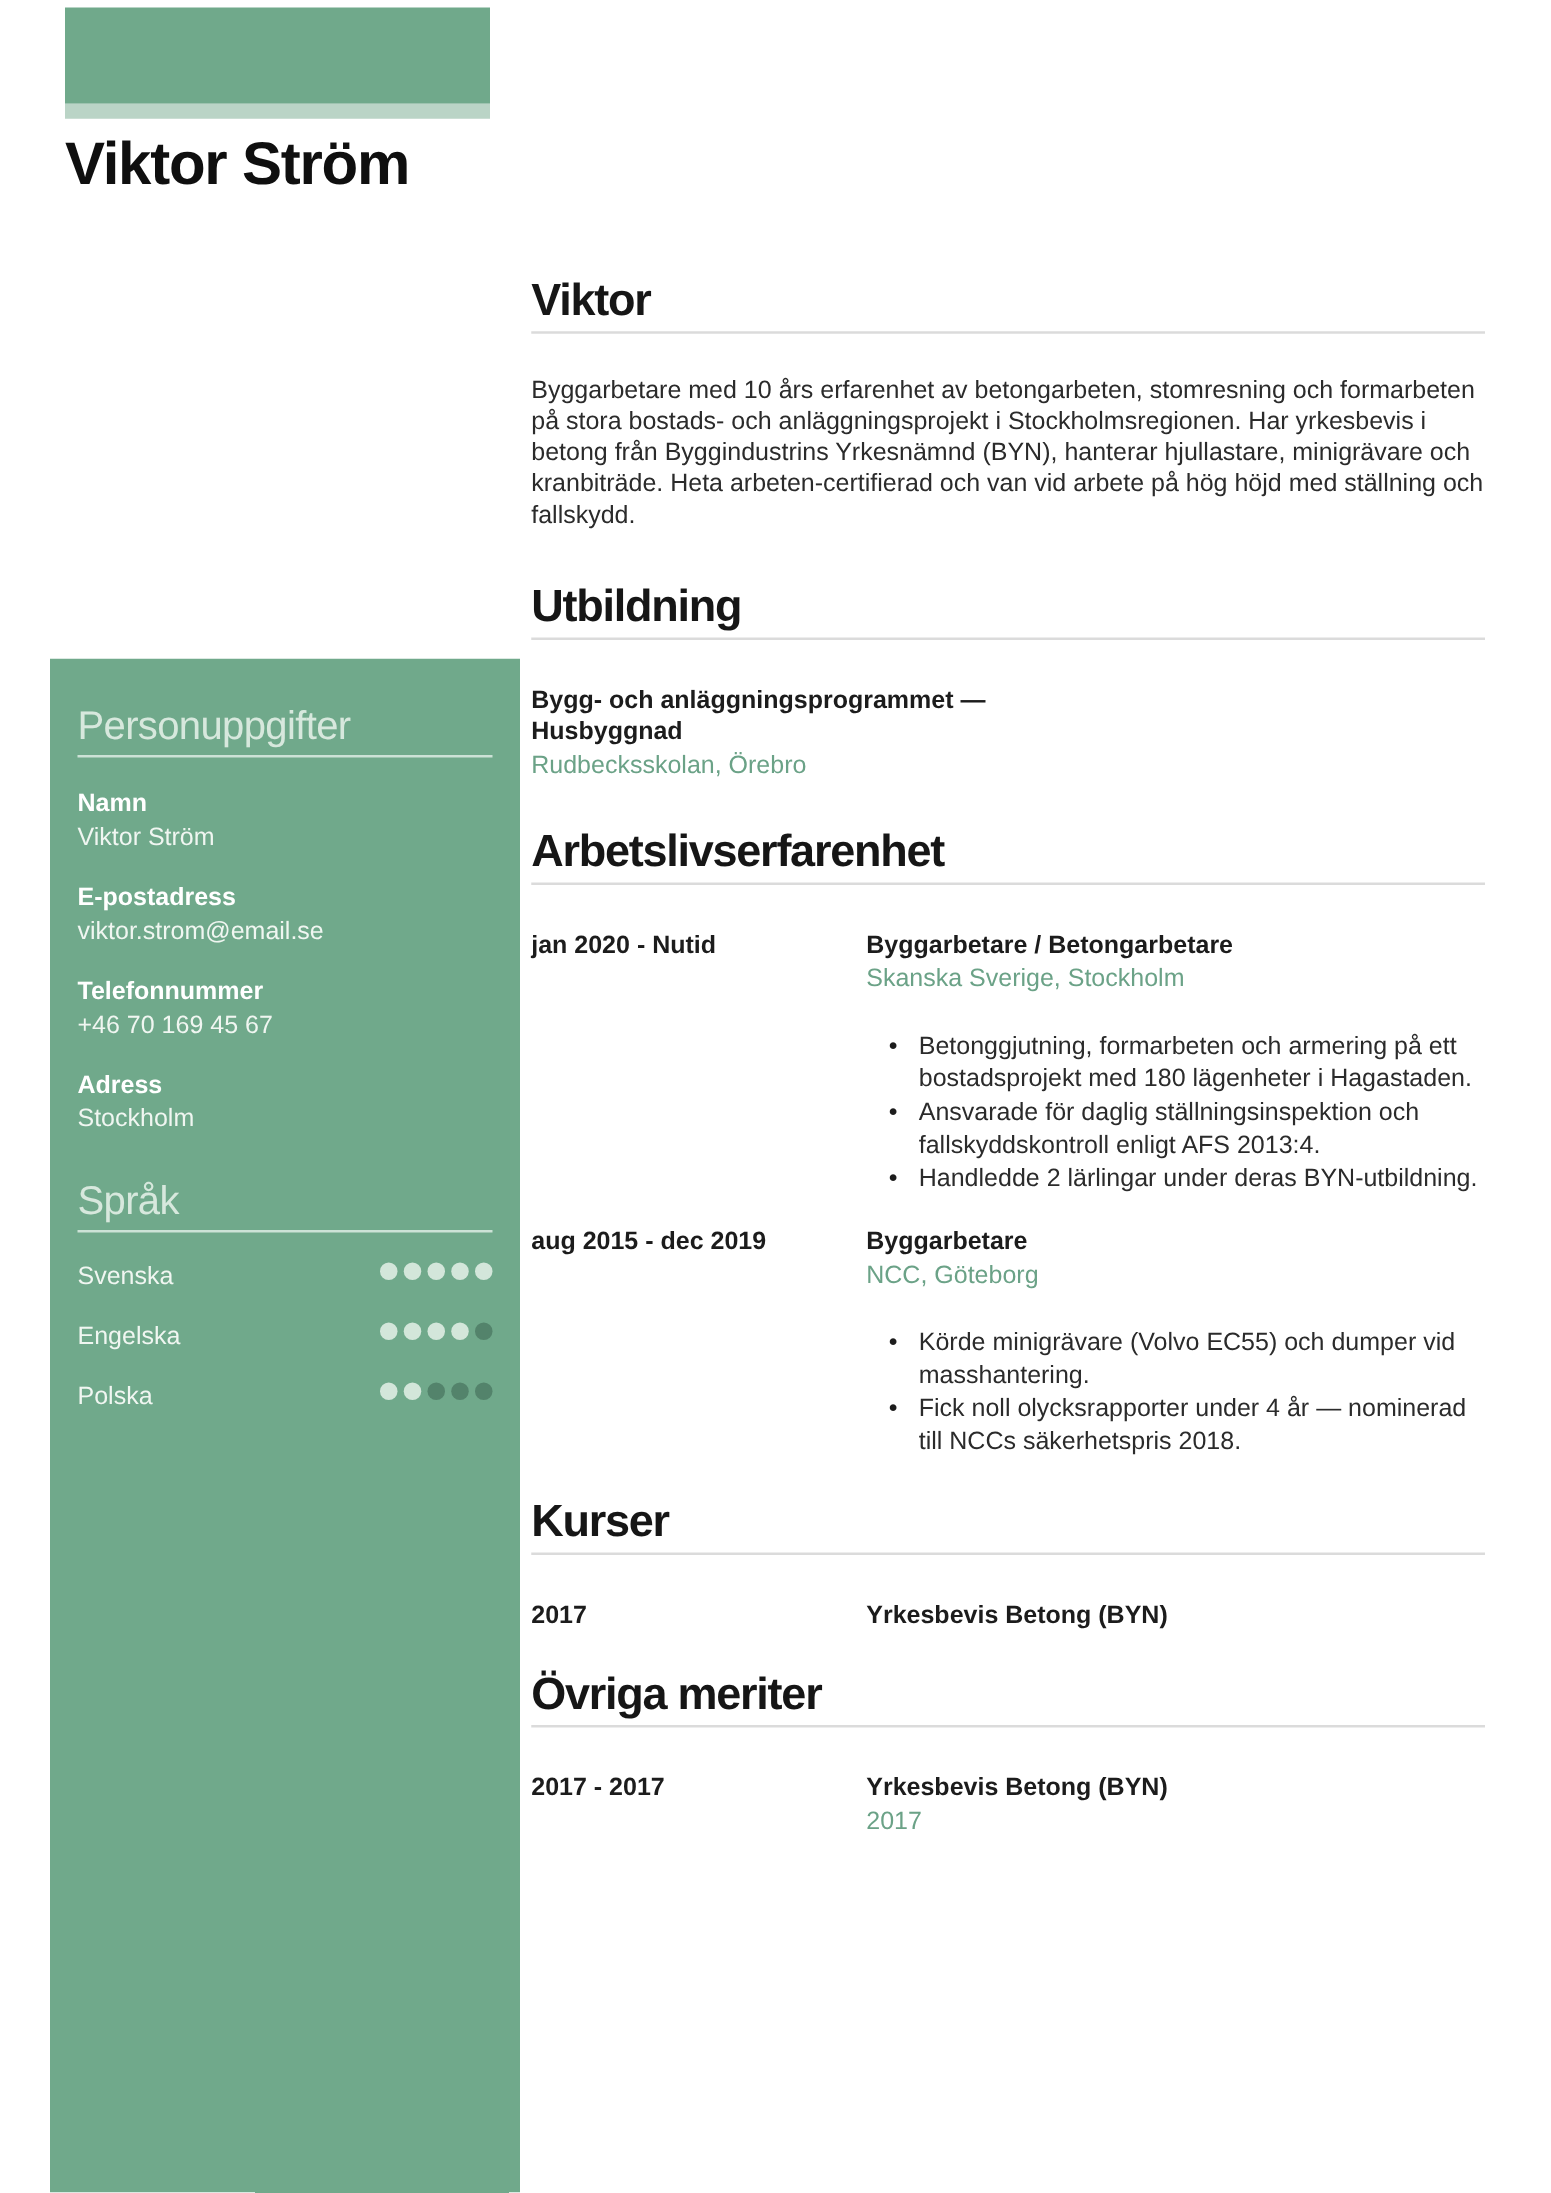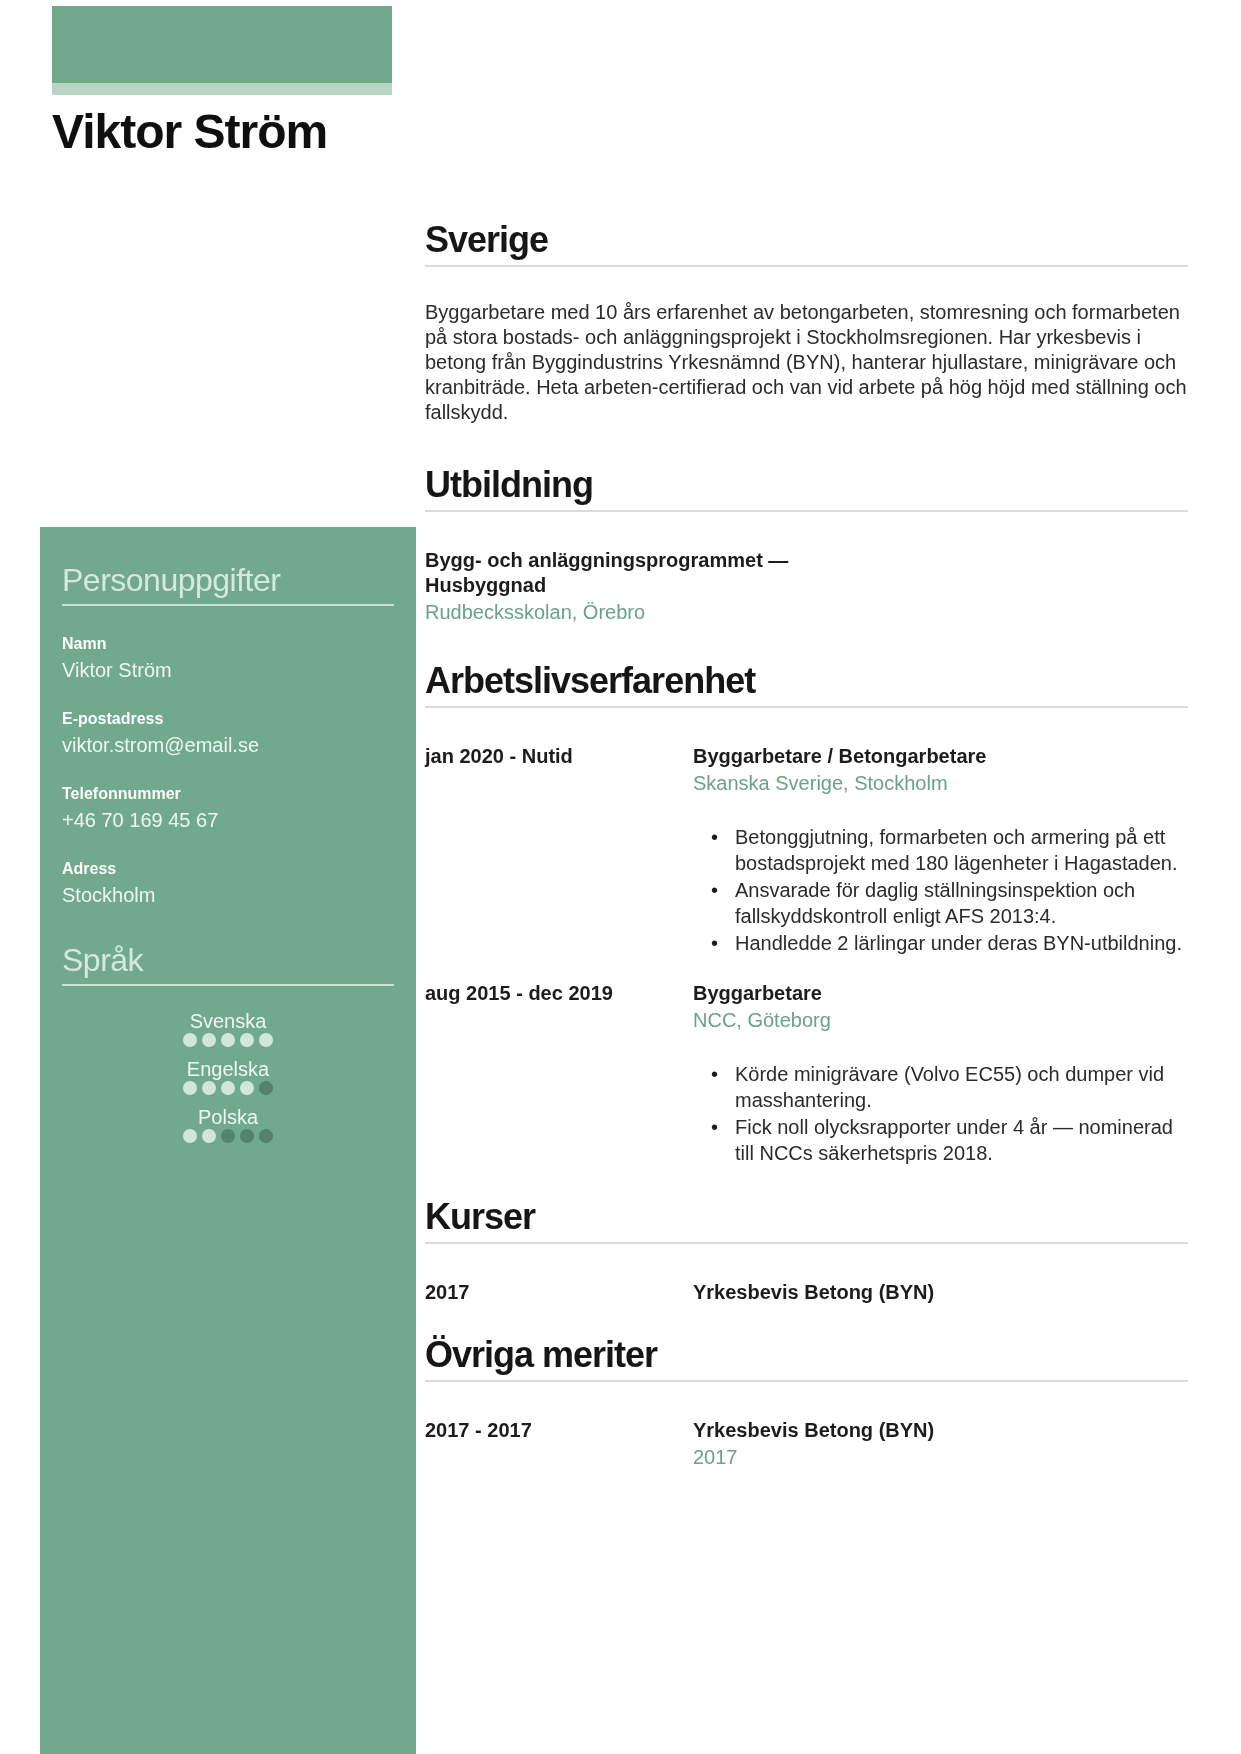--- a/index.html
+++ b/index.html
@@ -16,24 +16,24 @@
 
   
   .sidebar{position:absolute;left:40px;top:527px;width:376px;height:1227px;box-sizing:border-box;
     background:var(--accent-green,#70A98B);padding:33px 22px 0;color:#ffffff;}
   .sb-heading{margin:0;font-size:32px;line-height:40px;font-weight:400;letter-spacing:-0.5px;
     color:var(--sidebar-heading-text,#D7E8DD);}
   .sb-heading.lang{margin-top:31px;}
   .sb-divider{border-top:2px solid rgba(235,245,239,0.75);margin-top:4px;}
   .sb-fields{margin-top:24px;}
   .sb-field{margin-bottom:21px;}
-  .sb-label{font-weight:bold;font-size:16px;line-height:27px;color:#ffffff;}
+  .sb-label{font-weight:bold;font-size:20px;line-height:27px;color:#ffffff;}
   .sb-value{font-size:20px;line-height:27px;color:#F0F6F1;}
   .lang-list{margin-top:24px;}
-  .lang-row{display:flex;justify-content:space-between;align-items:center;height:27px;margin-bottom:21px;flex-direction:column;}
+  .lang-row{display:flex;justify-content:space-between;height:27px;margin-bottom:21px;}
   .lang-name{font-size:20px;color:#F0F6F1;}
   .lang-dots{display:flex;gap:5px;}
   .dot{width:14px;height:14px;border-radius:50%;}
   .dot-filled{background:var(--dot-filled,#D3E6DA);}
   .dot-dim{background:var(--dot-dim,#53836B);}
 
   
   .main{position:absolute;left:425px;top:218px;width:763px;}
   .sec-heading{margin:0;font-size:36px;line-height:44px;font-weight:bold;letter-spacing:-1px;color:#161616;}
   .rule{border-top:2px solid #DBDBDB;margin-top:3px;}
@@ -115,21 +115,21 @@
           <span class="dot dot-dim"></span>
           <span class="dot dot-dim"></span>
         </span>
     </div>
   </div>
 </aside>
 
 <main class="main">
 
   <section class="section sec-profile">
-    <h2 class="sec-heading">Sverige</h2>
+    <h2 class="sec-heading">Viktor</h2>
     <div class="rule"></div>
     <p class="profile-text">Byggarbetare med 10 års erfarenhet av betongarbeten, stomresning och formarbeten på stora bostads- och anläggningsprojekt i Stockholmsregionen. Har yrkesbevis i betong från Byggindustrins Yrkesnämnd (BYN), hanterar hjullastare, minigrävare och kranbiträde. Heta arbeten-certifierad och van vid arbete på hög höjd med ställning och fallskydd.</p>
   </section>
 
   <section class="section sec-education">
     <h2 class="sec-heading">Utbildning</h2>
     <div class="rule"></div>
     <div class="entry">
       <div class="entry-body">
         <div class="entry-title">Bygg- och anläggningsprogrammet — Husbyggnad</div>

